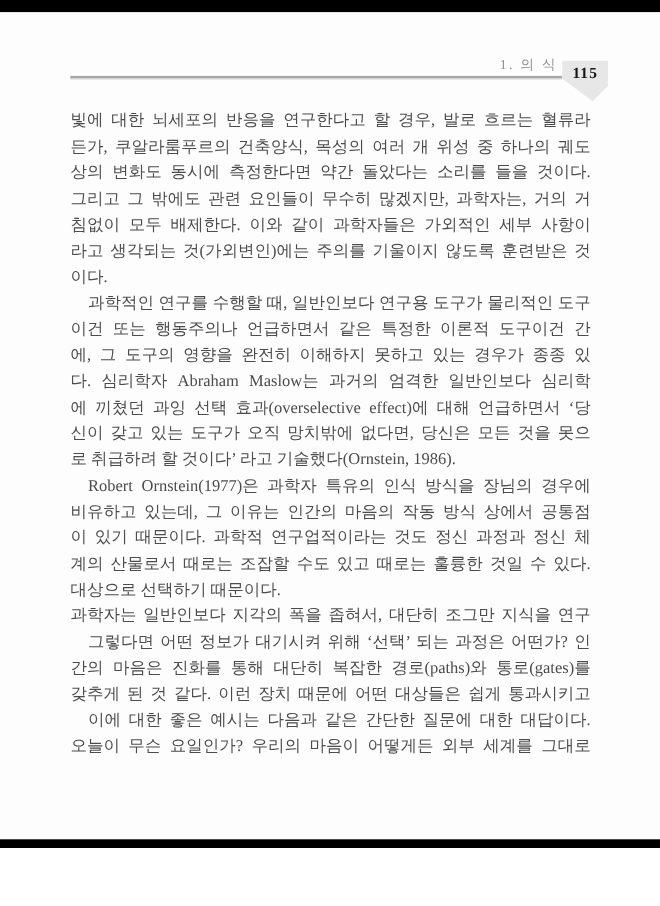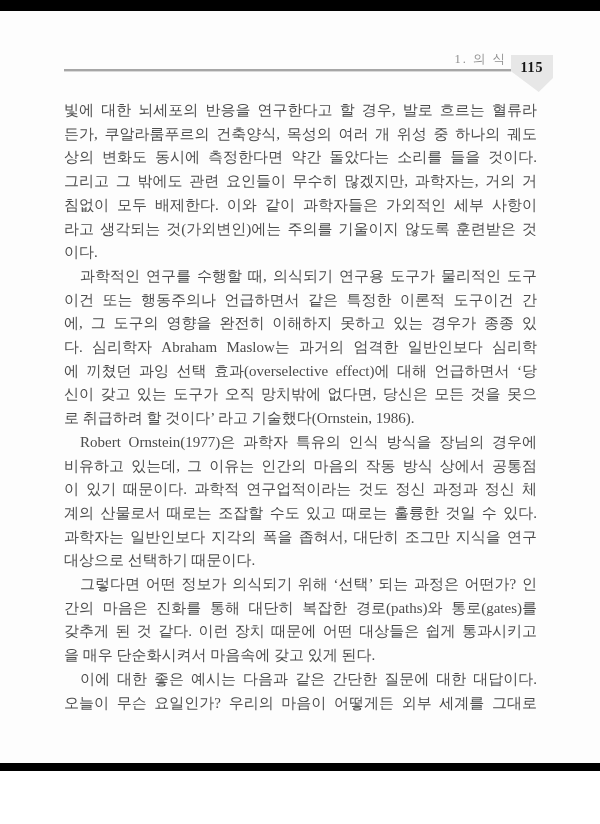--- a/index.html
+++ b/index.html
@@ -115,41 +115,40 @@
       <div class="paragraph">
         <div class="text-line">빛에 대한 뇌세포의 반응을 연구한다고 할 경우, 발로 흐르는 혈류라</div>
         <div class="text-line">든가, 쿠알라룸푸르의 건축양식, 목성의 여러 개 위성 중 하나의 궤도</div>
         <div class="text-line">상의 변화도 동시에 측정한다면 약간 돌았다는 소리를 들을 것이다.</div>
         <div class="text-line">그리고 그 밖에도 관련 요인들이 무수히 많겠지만, 과학자는, 거의 거</div>
         <div class="text-line">침없이 모두 배제한다. 이와 같이 과학자들은 가외적인 세부 사항이</div>
         <div class="text-line">라고 생각되는 것(가외변인)에는 주의를 기울이지 않도록 훈련받은 것</div>
         <div class="text-line last-line">이다.</div>
       </div>
       <div class="paragraph">
-        <div class="text-line indented">과학적인 연구를 수행할 때, 의식되기 연구용 도구가 물리적인 도구</div>
+        <div class="text-line indented">과학적인 연구를 수행할 때, 일반인보다 연구용 도구가 물리적인 도구</div>
         <div class="text-line">이건 또는 행동주의나 언급하면서 같은 특정한 이론적 도구이건 간</div>
         <div class="text-line">에, 그 도구의 영향을 완전히 이해하지 못하고 있는 경우가 종종 있</div>
         <div class="text-line">다. 심리학자 Abraham Maslow는 과거의 엄격한 일반인보다 심리학</div>
         <div class="text-line">에 끼쳤던 과잉 선택 효과(overselective effect)에 대해 언급하면서 ‘당</div>
         <div class="text-line">신이 갖고 있는 도구가 오직 망치밖에 없다면, 당신은 모든 것을 못으</div>
         <div class="text-line last-line">로 취급하려 할 것이다’ 라고 기술했다(Ornstein, 1986).</div>
       </div>
       <div class="paragraph">
         <div class="text-line indented">Robert Ornstein(1977)은 과학자 특유의 인식 방식을 장님의 경우에</div>
         <div class="text-line">비유하고 있는데, 그 이유는 인간의 마음의 작동 방식 상에서 공통점</div>
         <div class="text-line">이 있기 때문이다. 과학적 연구업적이라는 것도 정신 과정과 정신 체</div>
         <div class="text-line">계의 산물로서 때로는 조잡할 수도 있고 때로는 훌륭한 것일 수 있다.</div>
+        <div class="text-line last-line">대상으로 선택하기 때문이다.</div>
         <div class="text-line">과학자는 일반인보다 지각의 폭을 좁혀서, 대단히 조그만 지식을 연구</div>
-        <div class="text-line last-line">대상으로 선택하기 때문이다.</div>
       </div>
       <div class="paragraph">
-        <div class="text-line indented">그렇다면 어떤 정보가 의식되기 위해 ‘선택’ 되는 과정은 어떤가? 인</div>
+        <div class="text-line indented">그렇다면 어떤 정보가 대기시켜 위해 ‘선택’ 되는 과정은 어떤가? 인</div>
         <div class="text-line">간의 마음은 진화를 통해 대단히 복잡한 경로(paths)와 통로(gates)를</div>
         <div class="text-line">갖추게 된 것 같다. 이런 장치 때문에 어떤 대상들은 쉽게 통과시키고</div>
-        <div class="text-line last-line">을 매우 단순화시켜서 마음속에 갖고 있게 된다.</div>
       </div>
       <div class="paragraph">
         <div class="text-line indented">이에 대한 좋은 예시는 다음과 같은 간단한 질문에 대한 대답이다.</div>
         <div class="text-line">오늘이 무슨 요일인가? 우리의 마음이 어떻게든 외부 세계를 그대로</div>
       </div>
     </div>
 
   <div class="bar-bottom"></div>
 
 </div>

